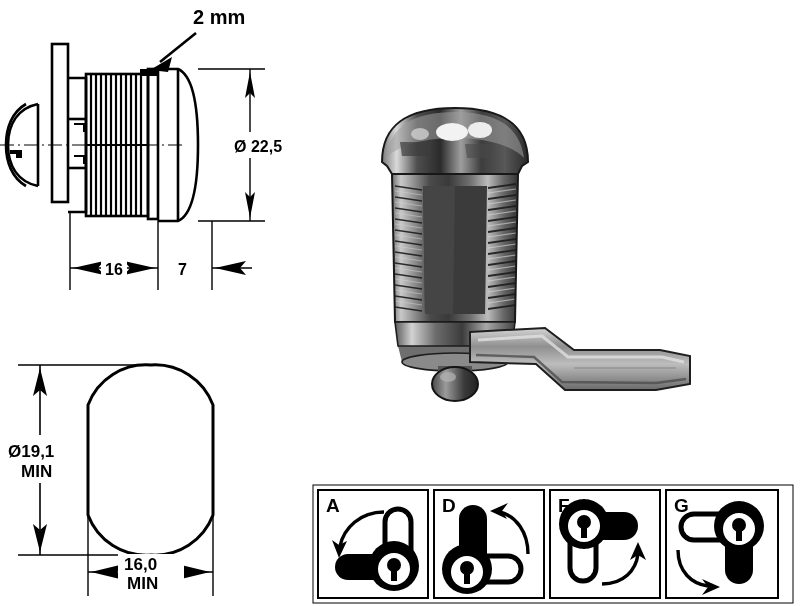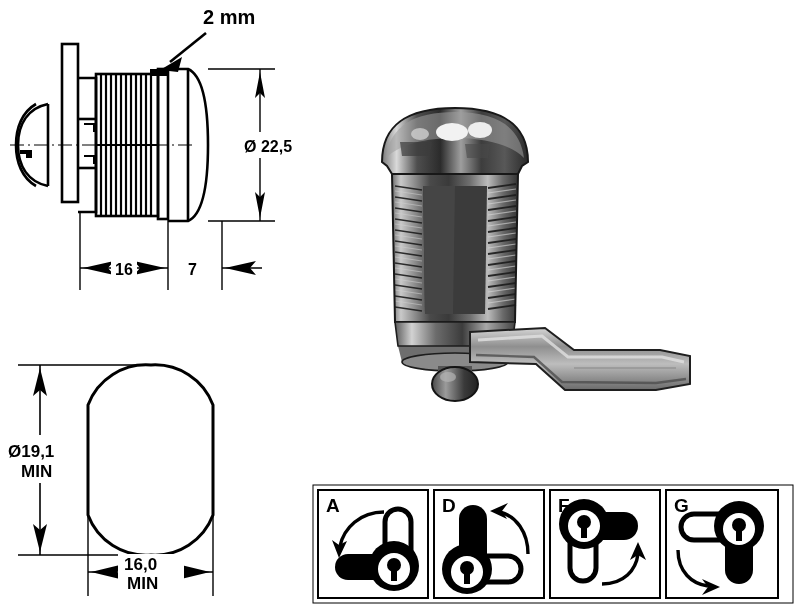--- a/index.html
+++ b/index.html
@@ -13,21 +13,21 @@
     position: relative;
     overflow: hidden;
     font-family: "Liberation Sans", sans-serif;
     color: #000000;
   }
   .layer {
     position: absolute;
     top: 0;
     left: 0;
   }
-  #side-view-drawing   { left: 10px;   top: 0px;   width: 300px; height: 300px; }
+  #side-view-drawing   { left: 0px;   top: 0px;   width: 300px; height: 300px; }
   #hole-cutout-drawing { left: 0px;   top: 330px; width: 300px; height: 276px; }
   #product-photo       { left: 360px; top: 100px; width: 440px; height: 320px; }
   #cam-positions-block { left: 312px; top: 484px; width: 482px; height: 120px; }
 
   svg { display: block; overflow: visible; }
 
   .dimtext {
     font-family: "Liberation Sans", sans-serif;
     font-weight: bold;
     fill: #000000;

